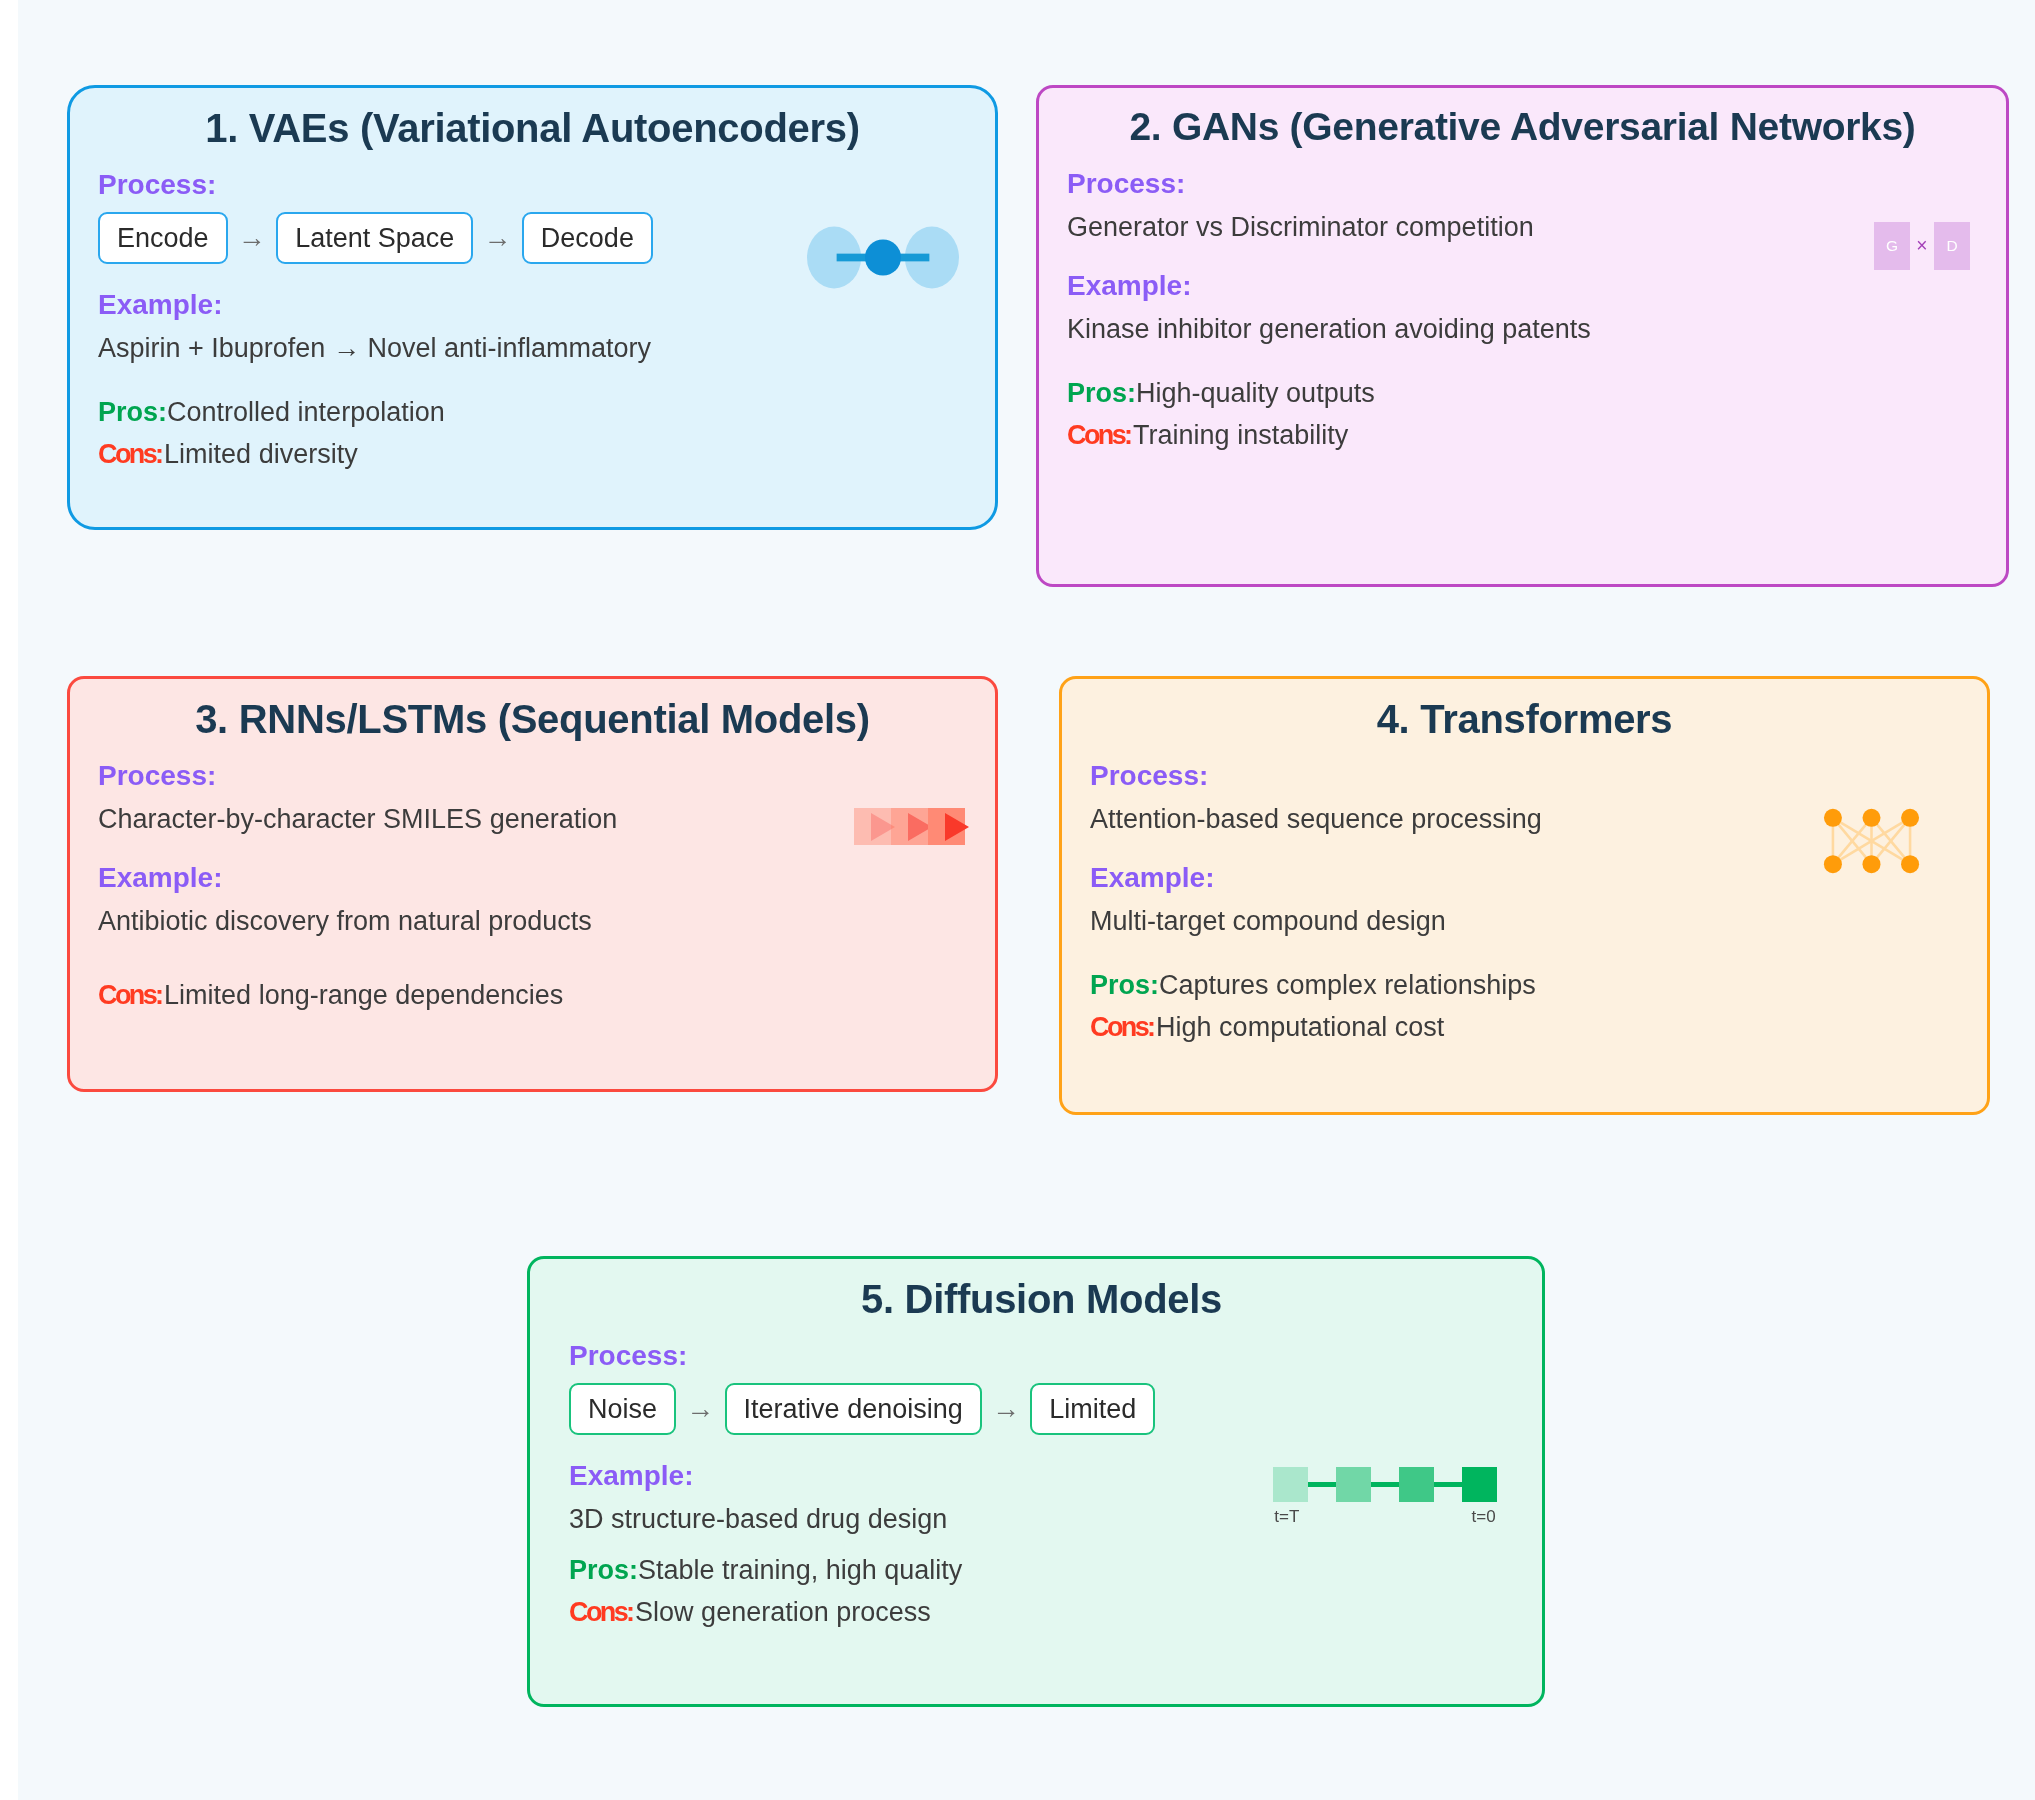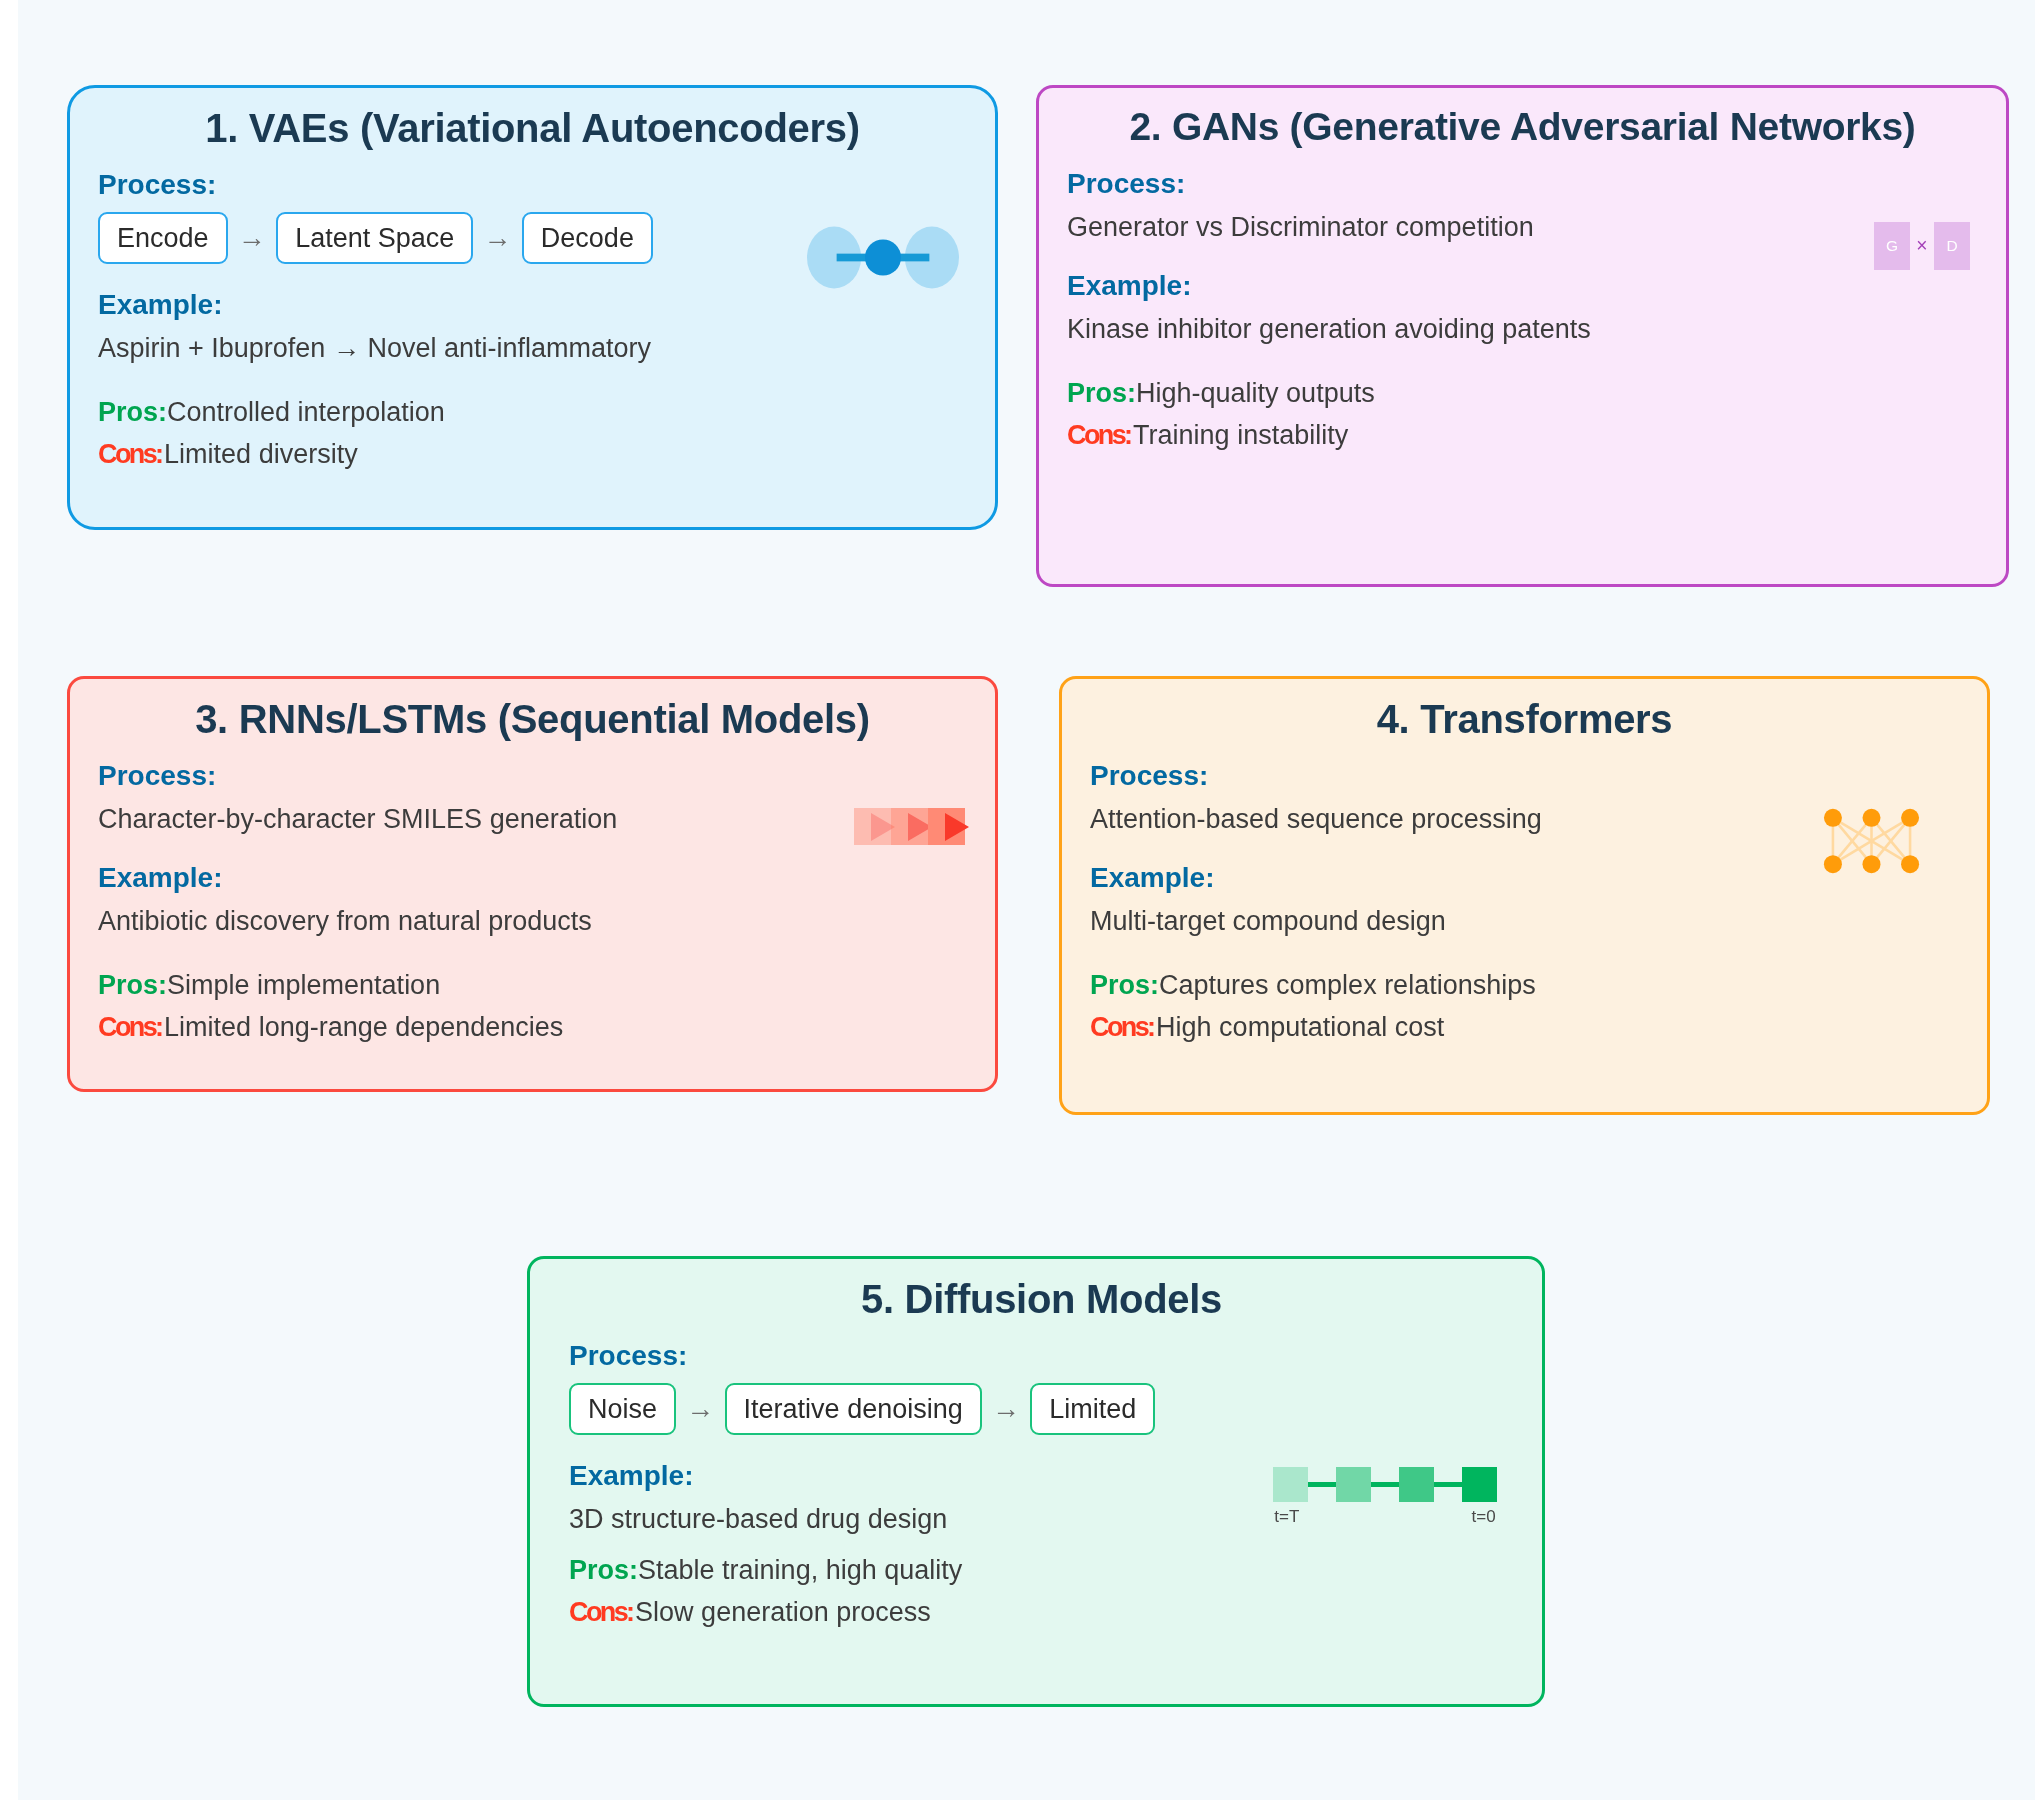--- a/index.html
+++ b/index.html
@@ -40,21 +40,21 @@
     font-weight: bold;
     color: #1b3a52;
     letter-spacing: -0.3px;
     line-height: 1.15;
     white-space: nowrap;
   }
 
   .section-label {
     font-size: 28px;
     font-weight: bold;
-    color: #0369a1;
+    color: #8b5cf6;
     line-height: 1.2;
   }
 
   .body-text {
     font-size: 27px;
     color: #3c3c3c;
     line-height: 1.25;
   }
 
   .procon-line {
@@ -336,23 +336,20 @@
     <div class="card-title">3. RNNs/LSTMs (Sequential Models)</div>
     <div class="gap-md"></div>
     <div class="section-label">Process:</div>
     <div class="gap-sm"></div>
     <div class="body-text">Character-by-character SMILES generation</div>
     <div class="gap-lg"></div>
     <div class="section-label">Example:</div>
     <div class="gap-sm"></div>
     <div class="body-text">Antibiotic discovery from natural products</div>
     <div class="gap-xl"></div>
-    <div class="procon-line">
-      <span class="pros-tag">Pros:</span><span>Simple implementation</span>
-    </div>
     <div class="gap-sm"></div>
     <div class="procon-line">
       <span class="cons-tag">Cons:</span><span>Limited long-range dependencies</span>
     </div>
 
     <div class="rnn-icon">
       <div class="rnn-cell c1">
           <span class="tri"></span>
         </div>
       <div class="rnn-cell c2">

